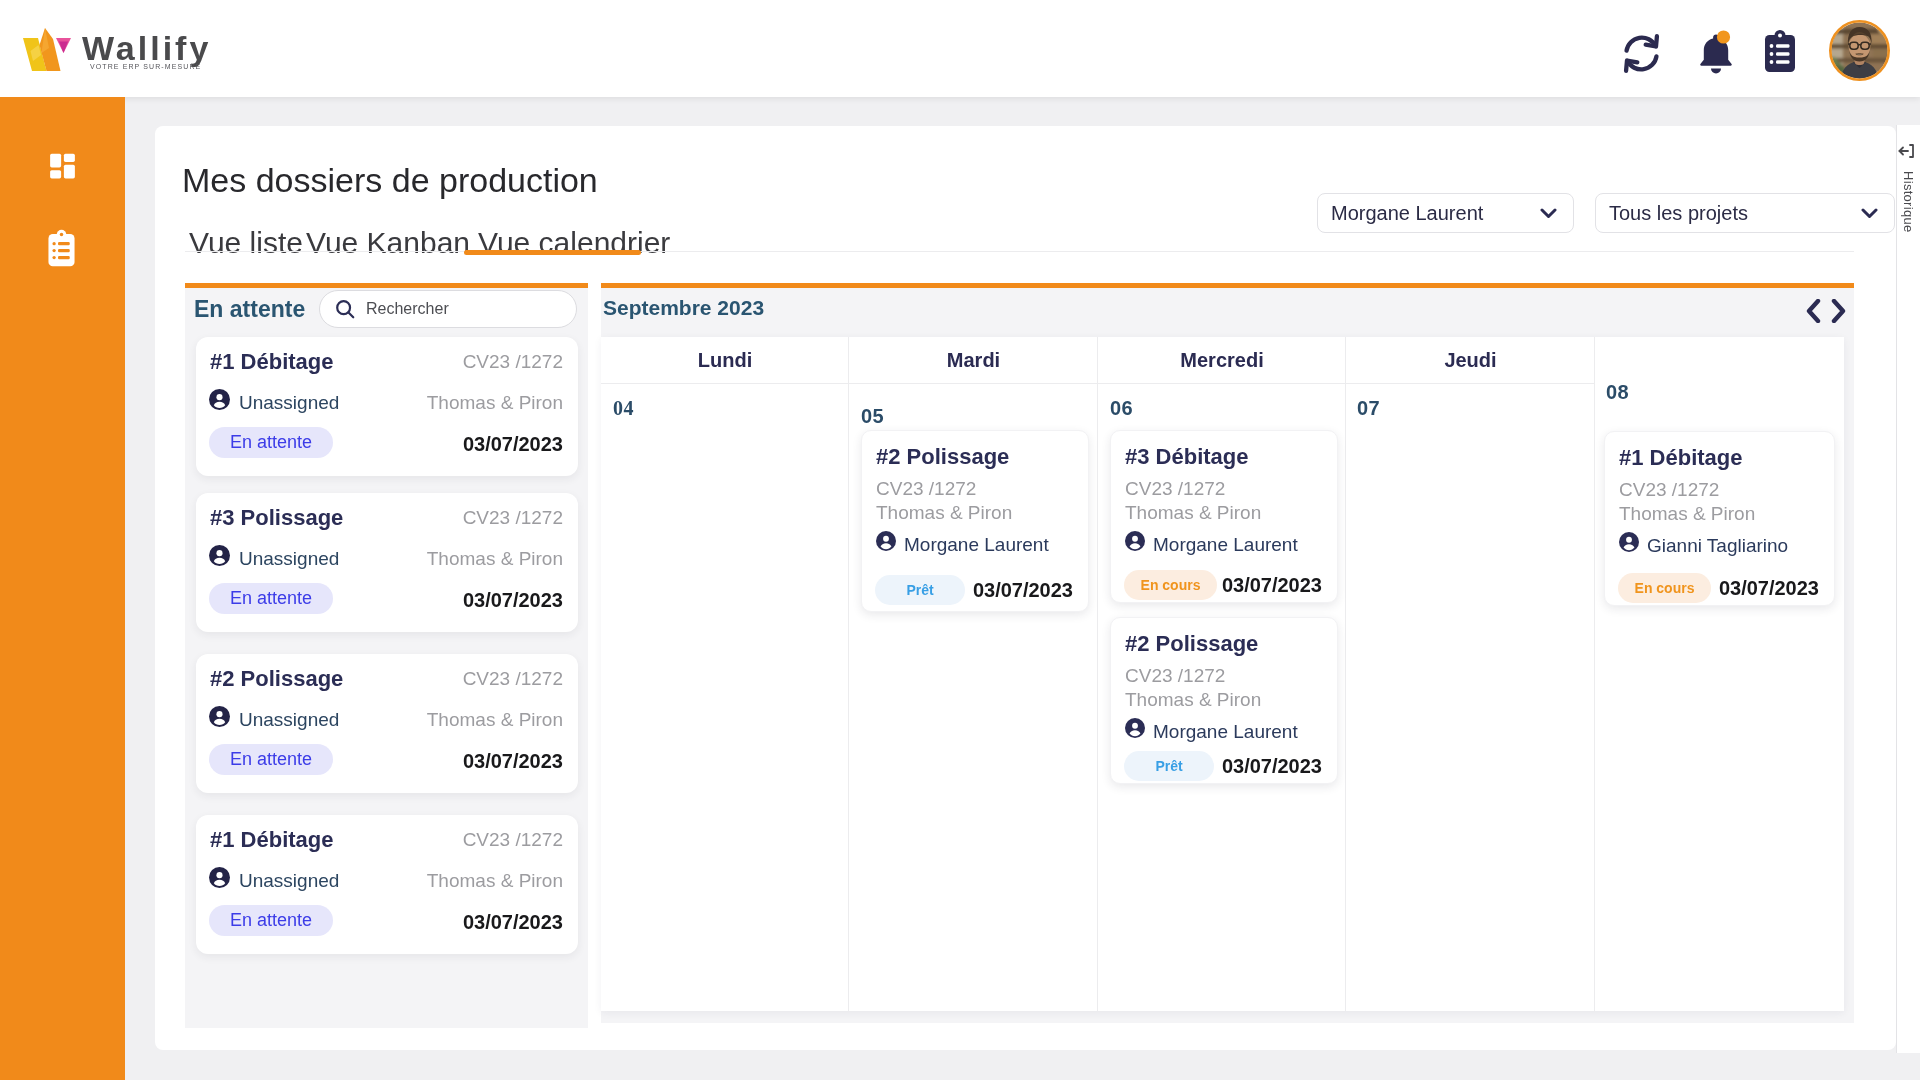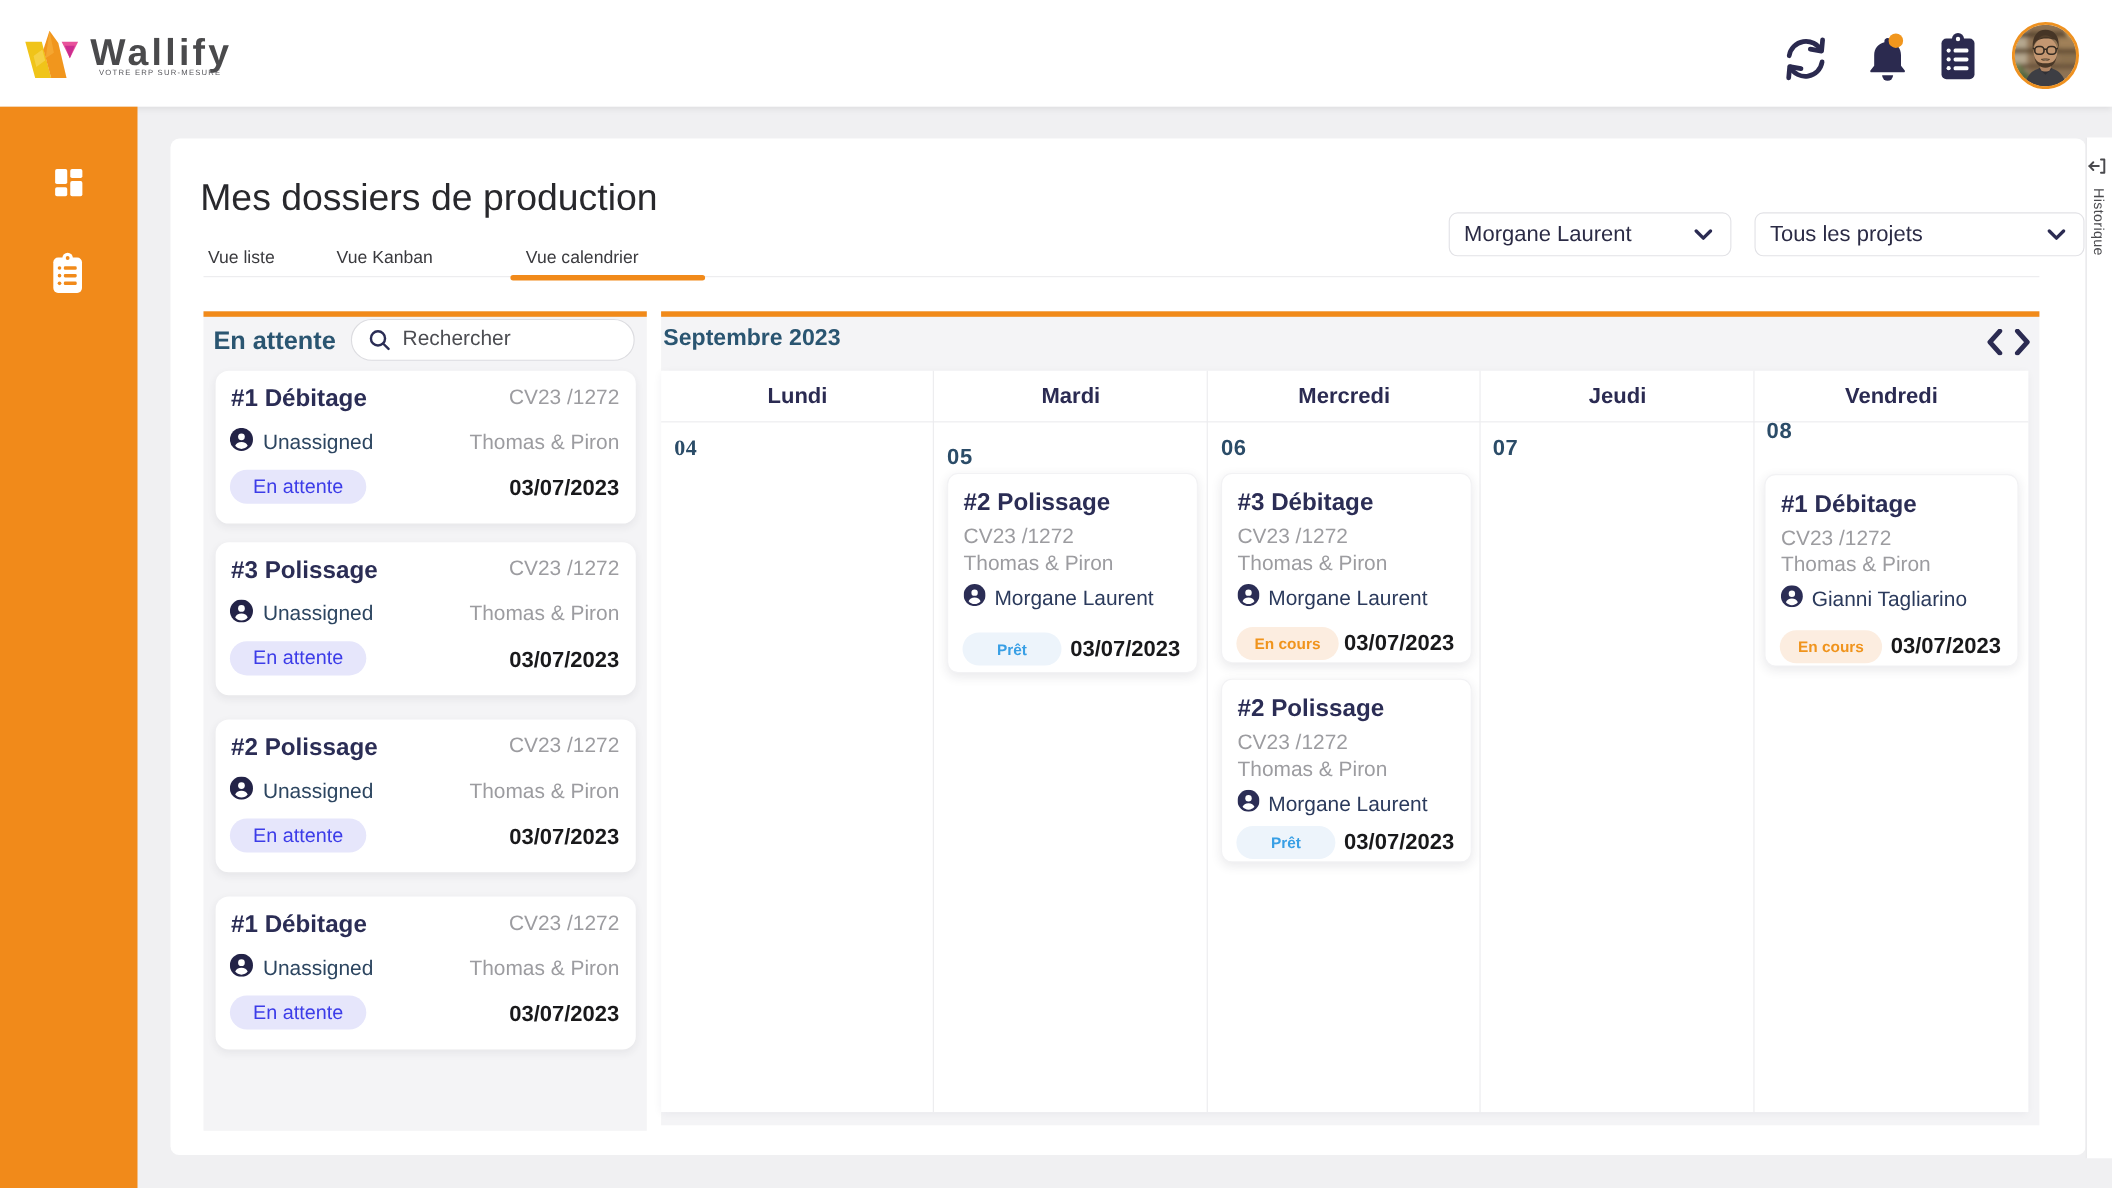--- a/index.html
+++ b/index.html
@@ -15,36 +15,36 @@
   #sidebar { position:absolute; left:0; top:97px; width:125px; height:983px; background:#f18a1a; }
 
   
   #panel { position:absolute; left:155px; top:126px; width:1741px; height:924px; background:#fff; border-radius:8px; }
 
   
   #rail { position:absolute; left:1896px; top:125px; width:24px; height:928px; background:#fff; border-left:1px solid #e3e3e6; }
 
   h1.title { position:absolute; left:182px; top:161px; font-size:34px; font-weight:normal; color:#28282c; letter-spacing:0px; }
 
-  .tab { position:absolute; top:226px; font-size:16px; color:#3a3a3e; }
+  .tab { position:absolute; top:226px; font-size:30px; color:#3a3a3e; }
   #tabline { position:absolute; left:185px; top:251px; width:1669px; height:1px; background:#ececee; }
   #tabactive { position:absolute; left:464px; top:250px; width:177px; height:5px; background:#f18a1a; border-radius:3px; }
 
   .dd { position:absolute; top:193px; height:40px; background:#fff; border:1px solid #e2e2e6; border-radius:8px;
         font-size:20px; color:#2b2b45; display:flex; align-items:center; justify-content:space-between; padding:0 16px 0 13px; }
 
   
   #leftpanel { position:absolute; left:185px; top:283px; width:403px; height:745px; background:#f4f4f6; border-top:5px solid #f18a1a; }
   #calpanel  { position:absolute; left:601px; top:283px; width:1253px; height:740px; background:#f4f4f6; border-top:5px solid #f18a1a; }
 
   .paneltitle { font-weight:bold; color:#2a5571; }
 
   #search { position:absolute; left:319px; top:290px; width:258px; height:38px; background:#fff; border:1px solid #dcdce0;
             border-radius:19px; display:flex; align-items:center; padding-left:14px; }
-  #search span { font-size:19px; color:#4c4d52; margin-left:10px; }
+  #search span { font-size:16px; color:#4c4d52; margin-left:10px; }
 
   .lcard { position:absolute; left:196px; width:382px; height:139px; background:#fff; border-radius:12px;
            box-shadow:0 3px 8px rgba(40,40,60,0.07); }
   .lcard .t  { position:absolute; left:14px; top:12px; font-size:22px; font-weight:bold; color:#2b2d55; }
   .lcard .cv { position:absolute; right:15px; top:14px; font-size:19px; color:#9c9ca0; }
   .lcard .person { position:absolute; left:13px; top:52px; }
   .lcard .un { position:absolute; left:43px; top:55px; font-size:19px; color:#2c4560; }
   .lcard .tp { position:absolute; right:15px; top:55px; font-size:19px; color:#9c9ca0; }
   .lcard .badge { position:absolute; left:13px; top:90px; width:124px; height:31px; border-radius:16px;
                   background:#e6e6fb; color:#3c3ce8; font-size:18px; display:flex; align-items:center; justify-content:center; }
@@ -121,21 +121,20 @@
 <div id="grid">
   <div class="col" style="left:0; width:248px;"></div>
   <div class="col" style="left:248px; width:249px;"></div>
   <div class="col" style="left:497px; width:248px;"></div>
   <div class="col" style="left:745px; width:249px;"></div>
   <div class="col" style="left:994px; width:249px; border-right:none;"></div>
   <div class="dayhead" style="left:0; width:248px;">Lundi</div>
   <div class="dayhead" style="left:248px; width:249px;">Mardi</div>
   <div class="dayhead" style="left:497px; width:248px;">Mercredi</div>
   <div class="dayhead" style="left:745px; width:249px;">Jeudi</div>
-  <div class="dayhead" style="left:994px; width:249px;">Vendredi</div>
   <div class="daynum" style="left:12px; top:60px;font-family:Liberation Serif, serif;">04</div>
   <div class="daynum" style="left:260px; top:68px;">05</div>
   <div class="daynum" style="left:509px; top:60px;">06</div>
   <div class="daynum" style="left:756px; top:60px;">07</div>
   <div class="daynum" style="left:1005px; top:44px;">08</div>
 </div>
 
 <div class="ccard" style="left:861px; top:430px; width:228px; height:182px;">
   <div class="t">#2 Polissage</div>
   <div class="cv">CV23 /1272</div>

